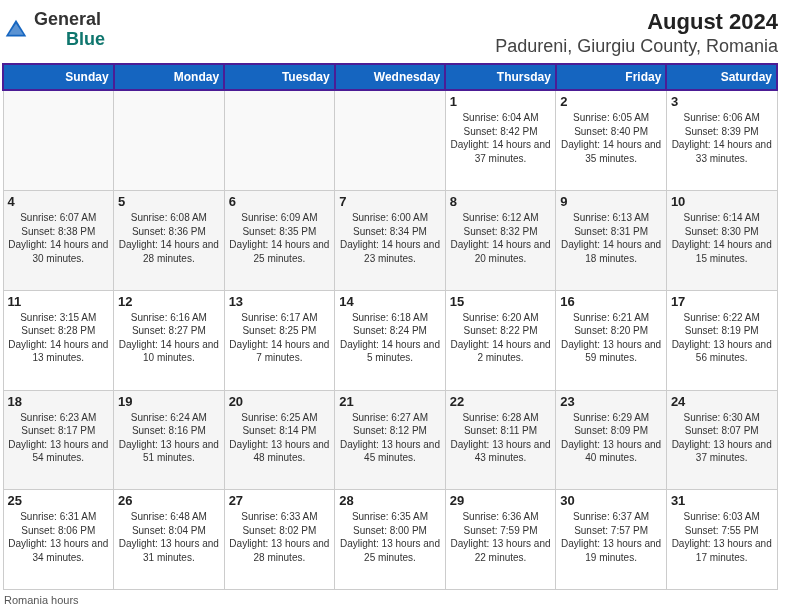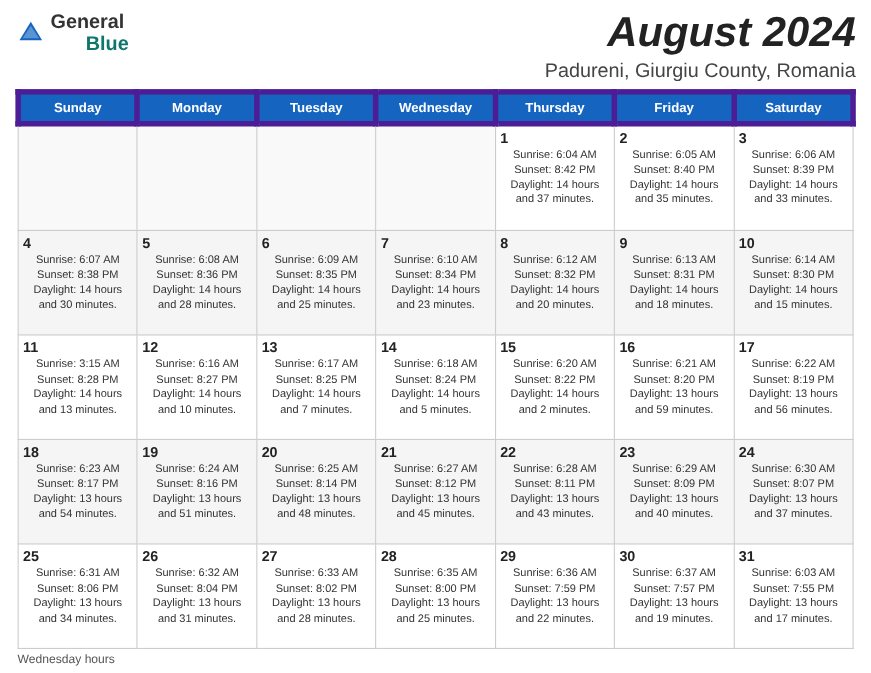--- a/index.html
+++ b/index.html
@@ -8,21 +8,21 @@
       height: 612px;
       font-family: Arial, sans-serif;
       background: #fff;
       overflow: hidden;
     }
     .page {
       width: 792px;
       height: 612px;
       display: flex;
       flex-direction: column;
-      padding: 10px 14px 6px 14px;
+      padding: 10px 14px 6px 2px;
     }
     .header {
       display: flex;
       align-items: flex-start;
       justify-content: space-between;
       margin-bottom: 6px;
     }
     .logo {
       display: flex;
       align-items: center;
@@ -36,44 +36,43 @@
     .logo-general { color: #333; }
     .logo-blue { color: #0f766e; margin-left: 32px; }
     .logo-icon {
       width: 28px;
       height: 28px;
     }
     .title-section {
       text-align: right;
     }
     .month-year {
-      font-size: 38px;
+      font-size: 22px;
       font-weight: bold;
       color: #222;
       line-height: 1.1;
-      font-style: italic;
     }
     .location {
       font-size: 18px;
       color: #444;
       margin-top: 2px;
     }
     .calendar {
       width: 100%;
       border-collapse: collapse;
       flex: 1;
     }
     .calendar th {
       background-color: #1565c0;
       color: #fff;
       font-size: 12px;
       font-weight: bold;
       padding: 5px 4px;
-      text-align: center;
-      border: 5px solid #4c1d95;
+      text-align: right;
+      border: 2px solid #4c1d95;
     }
     .calendar td {
       border: 1px solid #ccc;
       vertical-align: top;
       padding: 3px 4px;
       font-size: 9.5px;
       color: #333;
       width: calc(100% / 7);
       height: 78px;
       background: #fff;
@@ -181,21 +180,21 @@
           </td>
           <td>
             <div class="day-number">6</div>
             <div class="day-info">Sunrise: 6:09 AM
 Sunset: 8:35 PM
 Daylight: 14 hours
 and 25 minutes.</div>
           </td>
           <td>
             <div class="day-number">7</div>
-            <div class="day-info">Sunrise: 6:10 AM
+            <div class="day-info">Sunrise: 6:00 AM
 Sunset: 8:34 PM
 Daylight: 14 hours
 and 23 minutes.</div>
           </td>
           <td>
             <div class="day-number">8</div>
             <div class="day-info">Sunrise: 6:12 AM
 Sunset: 8:32 PM
 Daylight: 14 hours
 and 20 minutes.</div>
@@ -320,21 +319,21 @@
         <tr>
           <td>
             <div class="day-number">25</div>
             <div class="day-info">Sunrise: 6:31 AM
 Sunset: 8:06 PM
 Daylight: 13 hours
 and 34 minutes.</div>
           </td>
           <td>
             <div class="day-number">26</div>
-            <div class="day-info">Sunrise: 6:32 AM
+            <div class="day-info">Sunrise: 6:48 AM
 Sunset: 8:04 PM
 Daylight: 13 hours
 and 31 minutes.</div>
           </td>
           <td>
             <div class="day-number">27</div>
             <div class="day-info">Sunrise: 6:33 AM
 Sunset: 8:02 PM
 Daylight: 13 hours
 and 28 minutes.</div>
@@ -365,15 +364,15 @@
             <div class="day-info">Sunrise: 6:03 AM
 Sunset: 7:55 PM
 Daylight: 13 hours
 and 17 minutes.</div>
           </td>
         </tr>
       </tbody>
   </table>
 
   <div class="footer-note">
-    <span>Wednesday hours</span>
+    <span>Romania hours</span>
   </div>
 </div>
 
 </body></html>

